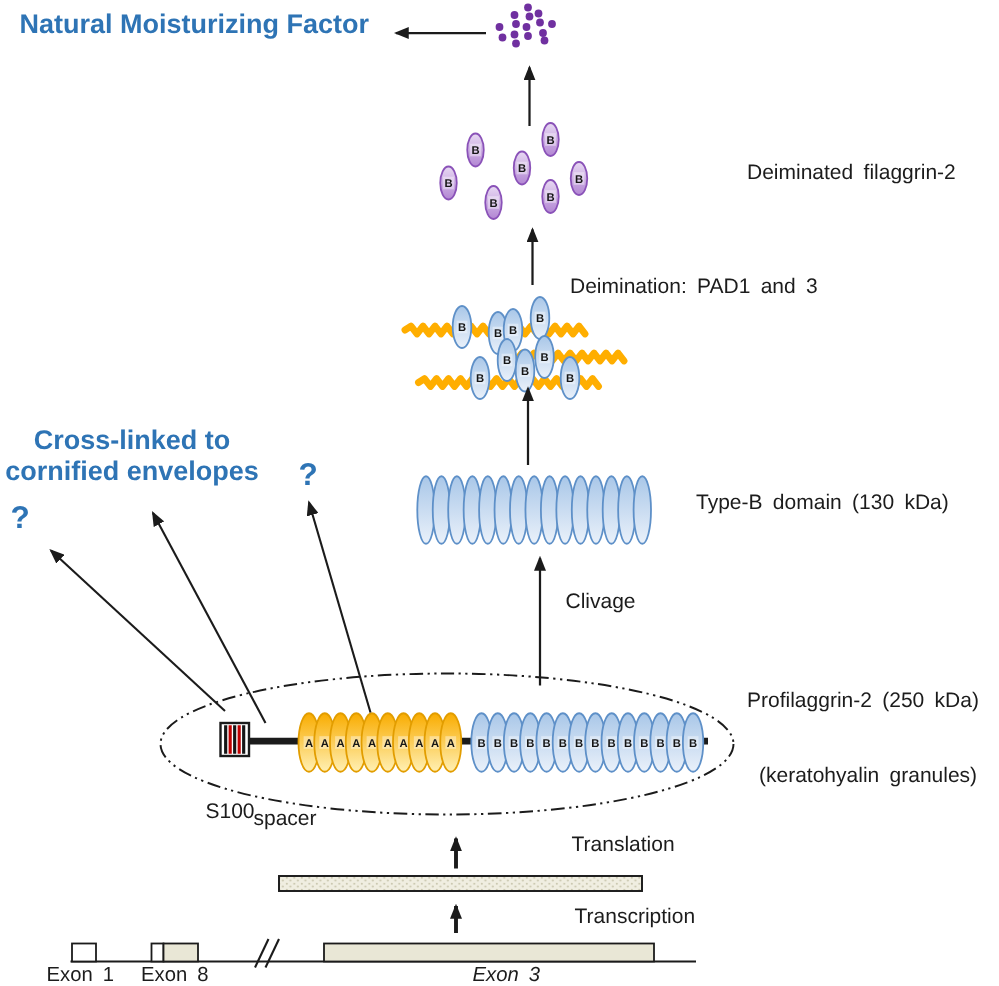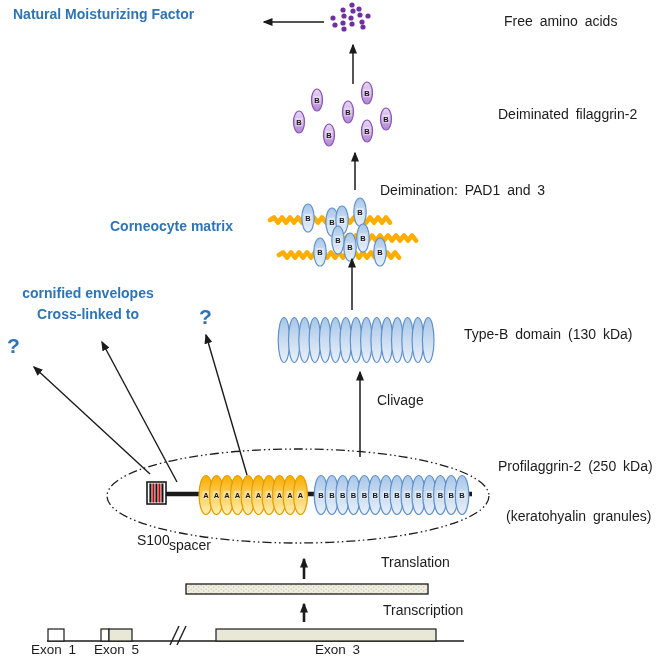--- a/index.html
+++ b/index.html
@@ -2,21 +2,21 @@
 <html style="--heading_blue: #2E74B5; --text_dark: #1C1C1C; --line_black: #1B1B1B; --purple_dot: #7030A0; --purple_fill_light: #E8D9F3; --purple_fill_dark: #B286D3; --purple_stroke: #8A52B8; --blue_fill_light: #EAF1FA; --blue_fill_dark: #A9C7E8; --blue_stroke: #5E90C8; --yellow_fill_light: #FFF0B4; --yellow_fill_dark: #F9AC00; --yellow_stroke: #E29D00; --fiber_orange: #FFAE00; --bar_fill: #F0EEE1; --exon_fill: #E9E7D6; --stripe_red: #C00000;"><head>
 <meta charset="utf-8">
 <style>
   html,body{margin:0;padding:0;background:#fff;}
   #canvas{
     position:relative;width:666px;height:657px;background:#fff;overflow:hidden;
     font-family:"Liberation Sans","DejaVu Sans",sans-serif;
   }
   #fig{position:absolute;left:0;top:0;}
   .lbl{position:absolute;font-size:14px;color:var(--text_dark);white-space:nowrap;word-spacing:3px;}
-  .heading{position:absolute;font-size:14px;font-weight:700;color:var(--heading_blue);white-space:nowrap;}
+  .heading{position:absolute;font-size:18px;font-weight:700;color:var(--heading_blue);white-space:nowrap;}
   .qmark{position:absolute;font-size:21px;font-weight:700;color:var(--heading_blue);}
   .small{font-size:13.5px;}
   .ovtxt{font:700 7.5px "Liberation Sans","DejaVu Sans",sans-serif;text-anchor:middle;fill:#161616;}
   #cross-linked{width:172px;text-align:center;line-height:21px;}
 </style>
 </head>
 <body>
 
 <div id="canvas">
   <svg id="fig" width="666" height="657">
@@ -217,39 +217,37 @@
       <line x1="47" y1="641" x2="464" y2="641" stroke="#1B1B1B" stroke-width="1.4"></line>
       <line x1="170" y1="645" x2="179" y2="626" stroke="#1B1B1B" stroke-width="1.4"></line>
       <line x1="177" y1="645" x2="186" y2="626" stroke="#1B1B1B" stroke-width="1.4"></line>
       <rect x="48" y="629" width="16" height="12" fill="#FFFFFF" stroke="#1B1B1B" stroke-width="1.2"></rect>
       <rect x="101" y="629" width="8" height="12" fill="#FFFFFF" stroke="#1B1B1B" stroke-width="1.2"></rect>
       <rect x="109" y="629" width="23" height="12" fill="#E9E7D6" stroke="#1B1B1B" stroke-width="1.2"></rect>
       <rect x="216" y="629" width="220" height="12" fill="#E9E7D6" stroke="#1B1B1B" stroke-width="1.2"></rect>
     </svg>
 
   <div class="heading" style="left:13px;top:6px;">Natural Moisturizing Factor</div>
-  <div class="lbl" style="left:504px;top:13px;">Free amino acids</div>
   <div class="lbl" style="left:498px;top:106px;">Deiminated filaggrin-2</div>
   <div class="lbl" style="left:380px;top:161px;margin-top:21px;">Deimination: PAD1 and 3</div>
-  <div class="heading" style="left:110px;top:218px;">Corneocyte matrix</div>
 
   <div id="cross-linked" class="heading" style="left:2px;top:283px;">
+    <div>Cross-linked to</div>
     <div>cornified envelopes</div>
-    <div>Cross-linked to</div>
   </div>
   <div class="qmark" style="left:7px;top:334px;">?</div>
   <div class="qmark" style="left:199px;top:305px;">?</div>
 
   <div class="lbl" style="left:464px;top:326px;">Type-B domain (130 kDa)</div>
   <div class="lbl" style="left:377px;top:392px;">Clivage</div>
 
   <div class="lbl" style="left:137px;top:501px;margin-top:31px;">S100</div>
   <div class="lbl" style="left:169px;top:537px;">spacer</div>
   <div class="lbl" style="left:498px;top:458px;">Profilaggrin-2 (250 kDa)</div>
   <div class="lbl" style="left:506px;top:508px;">(keratohyalin granules)</div>
 
   <div class="lbl" style="left:381px;top:554px;">Translation</div>
   <div class="lbl" style="left:383px;top:602px;text-align:right;">Transcription</div>
 
   <div class="lbl small" style="left:31px;top:642px;">Exon 1</div>
-  <div class="lbl small" style="left:94px;top:642px;">Exon 5</div>
-  <div class="lbl small" style="left:315px;top:642px;">Exon 3</div>
+  <div class="lbl small" style="left:94px;top:642px;">Exon 8</div>
+  <div class="lbl small" style="left:315px;top:642px;font-style:italic;">Exon 3</div>
 </div>
 
 </body></html>

